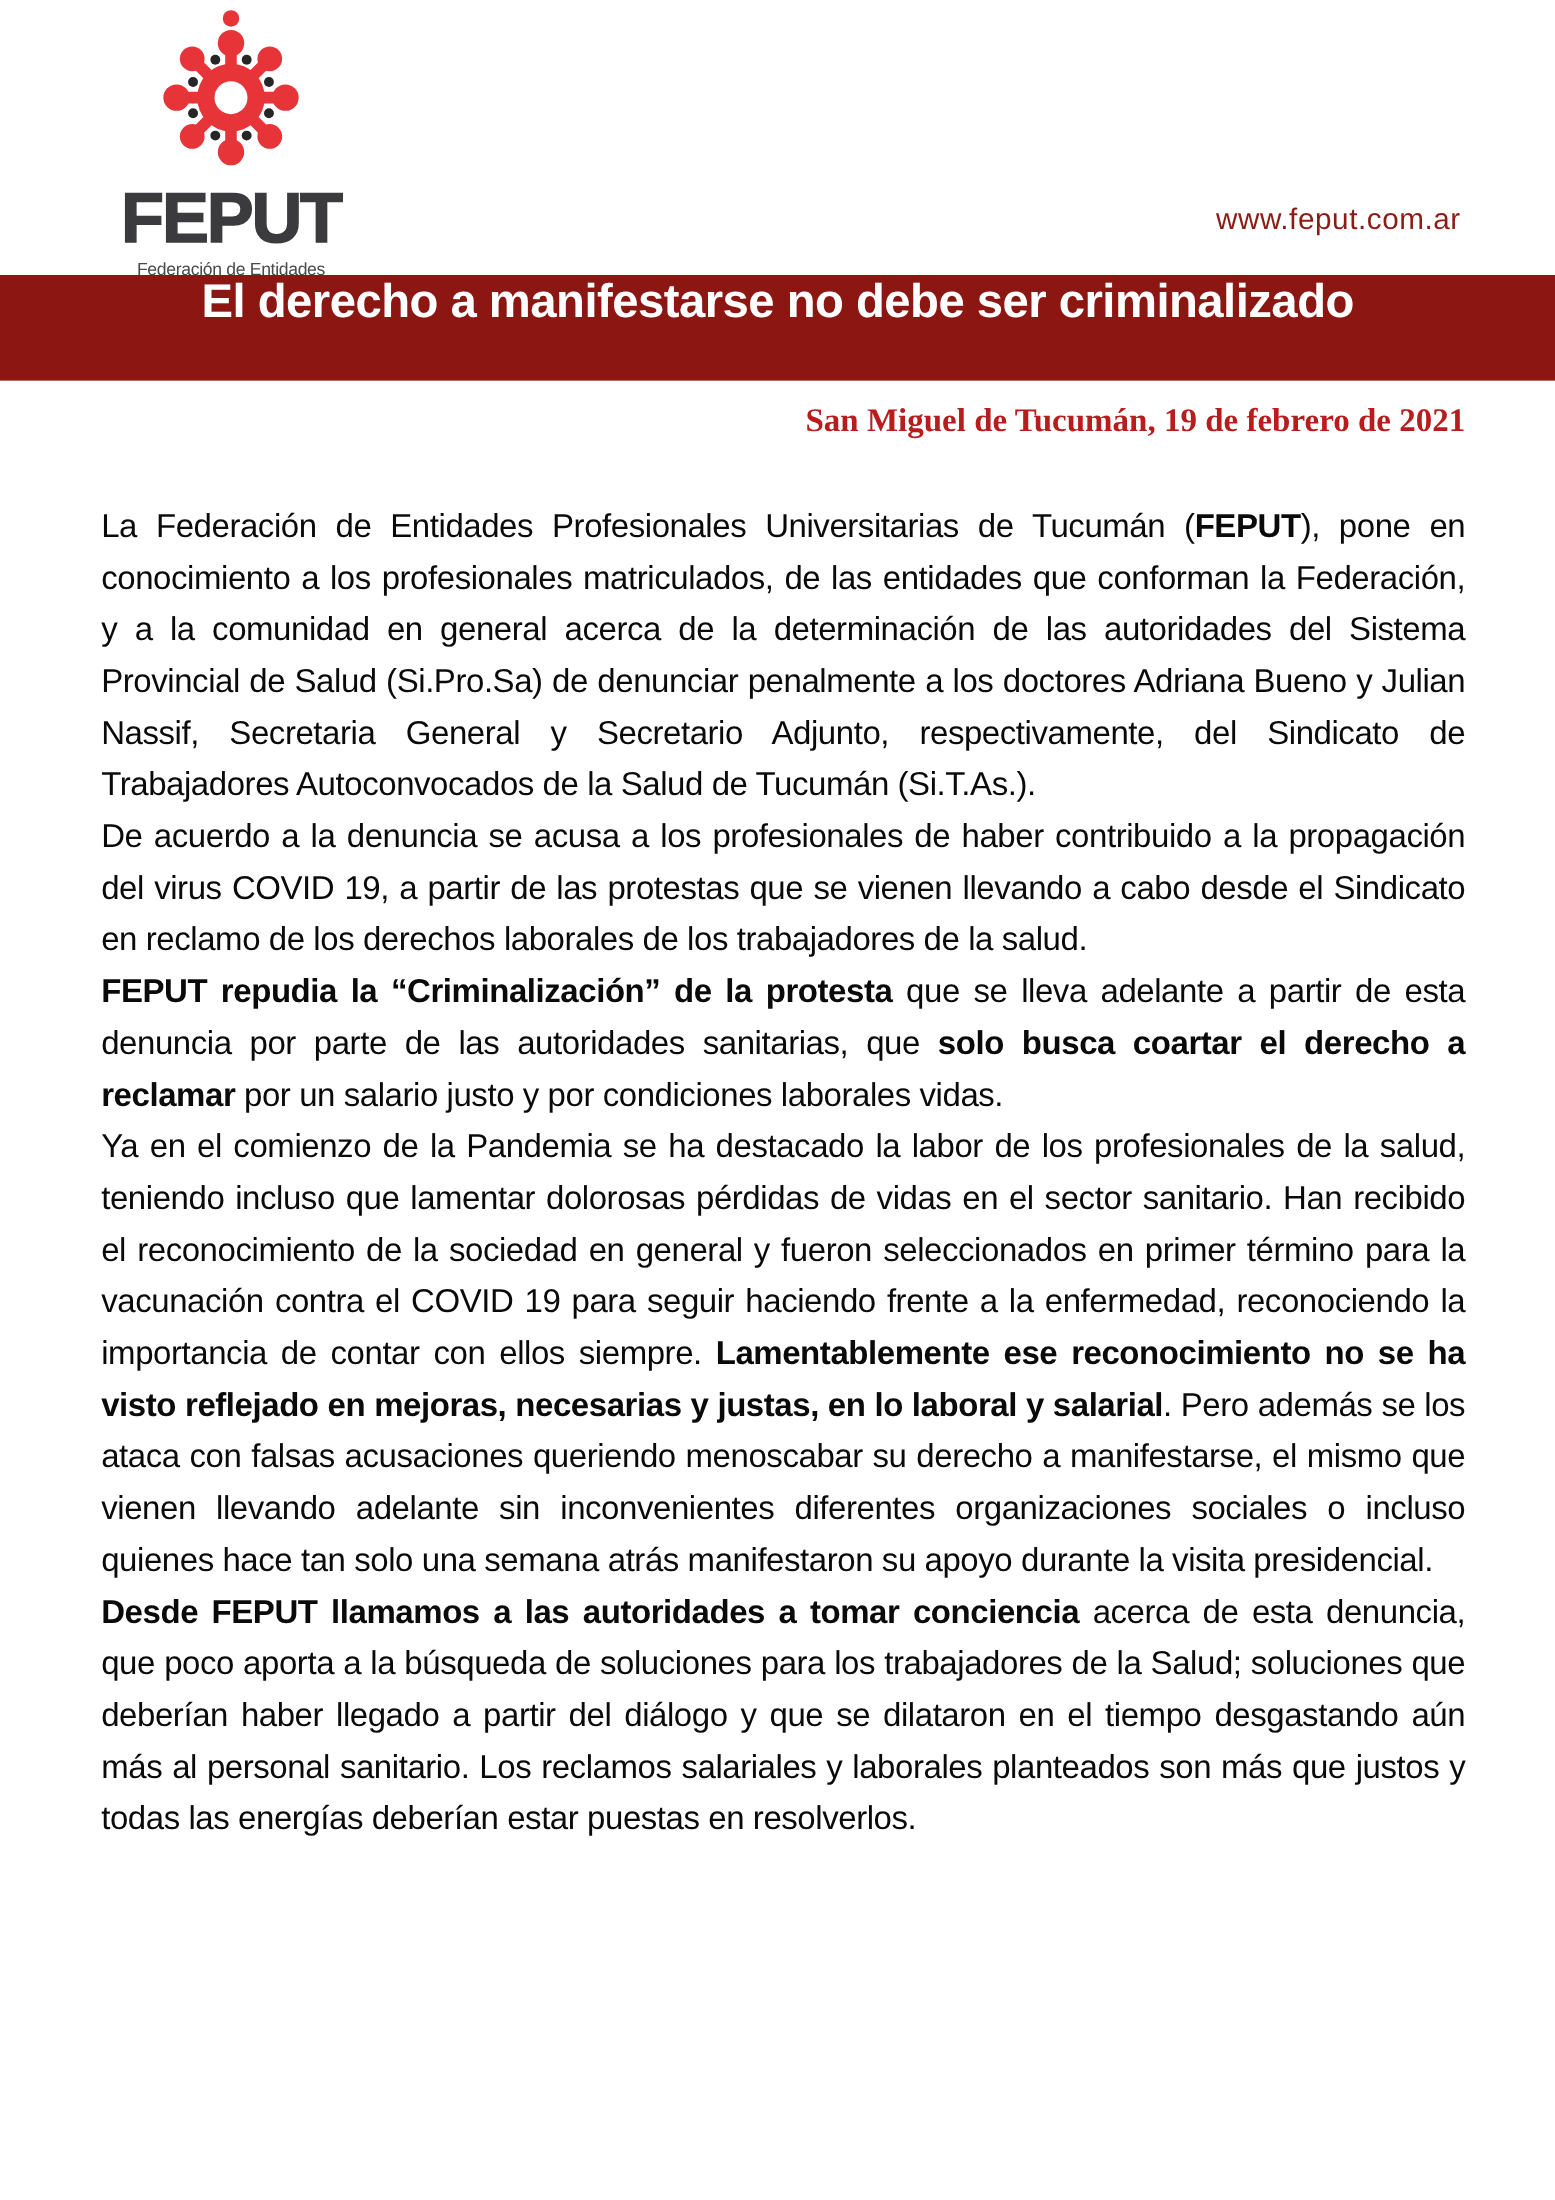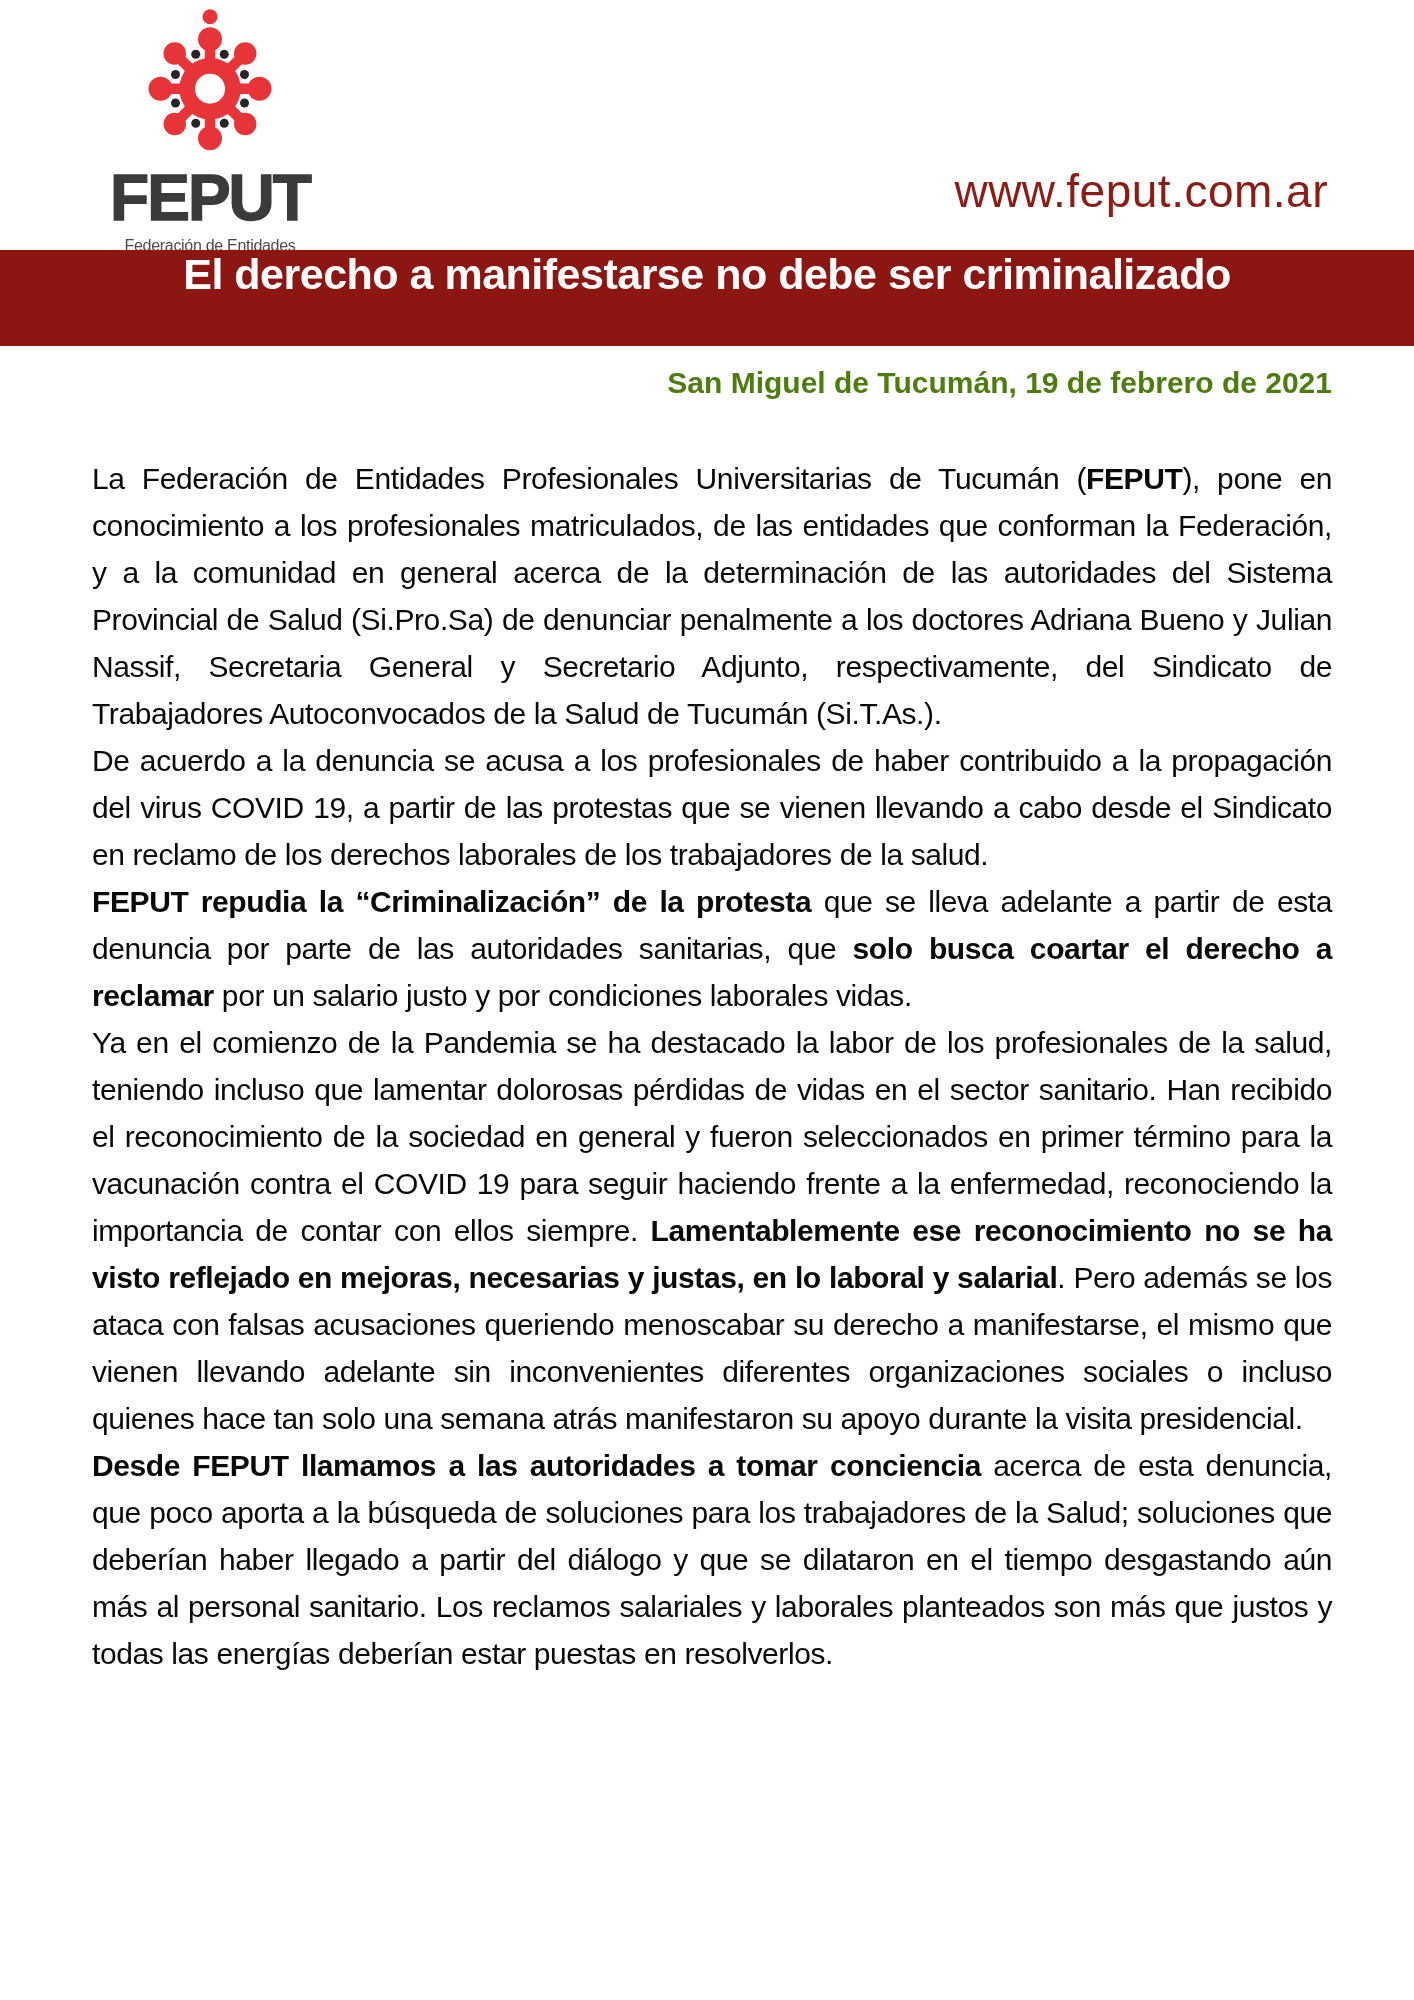--- a/index.html
+++ b/index.html
@@ -35,23 +35,23 @@
     margin-top: 6px;
     font-size: 16px;
     line-height: 20px;
     color: #4a4a4c;
     letter-spacing: -0.3px;
   }
 
   
   .site-url {
     position: absolute;
-    top: 164px;
+    top: 184px;
     right: 86px;
-    font-size: 46px;
+    font-size: 27px;
     letter-spacing: 0.5px;
     color: var(--url_red);
   }
 
   
   .banner {
     position: absolute;
     top: 250px;
     left: 0;
     width: 1414px;
@@ -70,21 +70,22 @@
 
   
   .dateline {
     position: absolute;
     top: 366px;
     left: 92px;
     width: 1240px;
     text-align: right;
     font-size: 30px;
     font-weight: bold;
-    color: #4d7c0f;
+    color: #b91c1c;
+    font-family: Liberation Serif, serif;
   }
 
   
   .body-text {
     position: absolute;
     top: 455px;
     left: 92px;
     width: 1240px;
     font-size: 30px;
     line-height: 47px;

